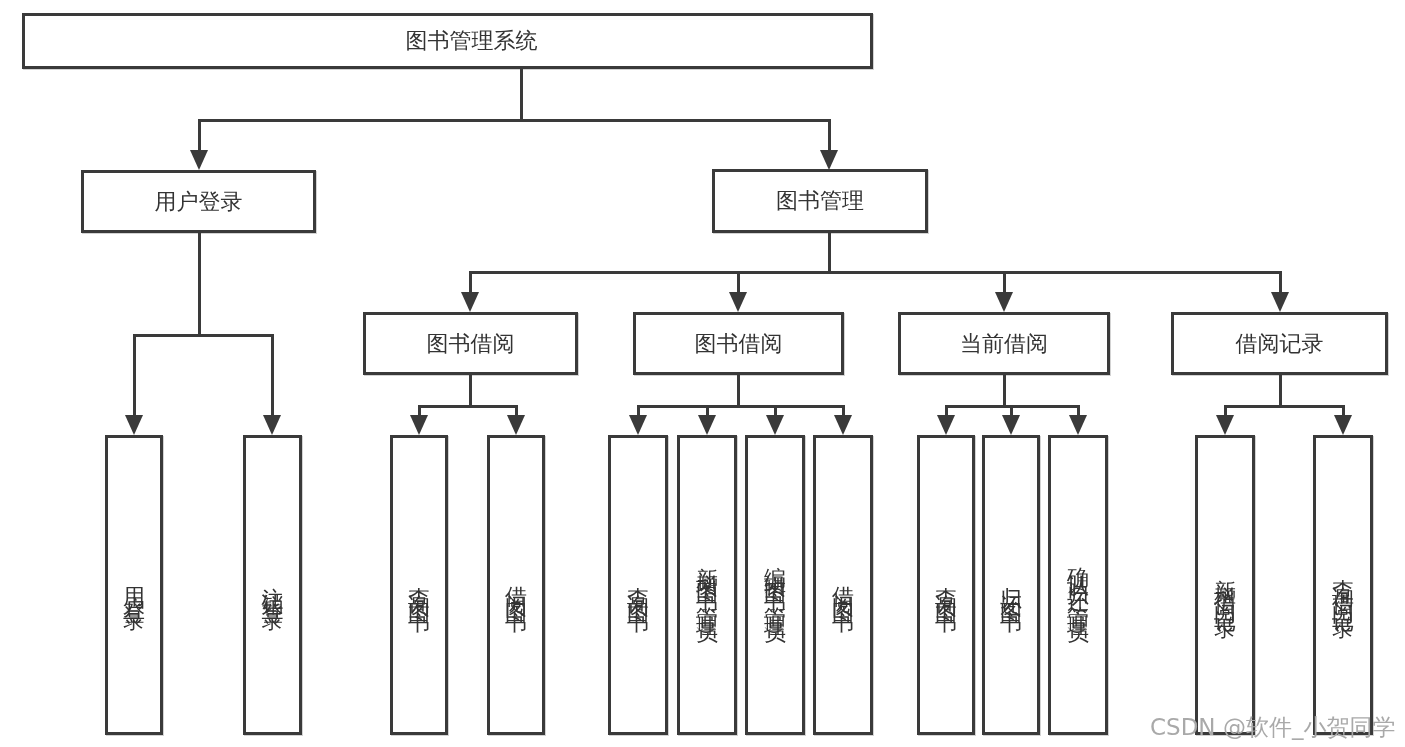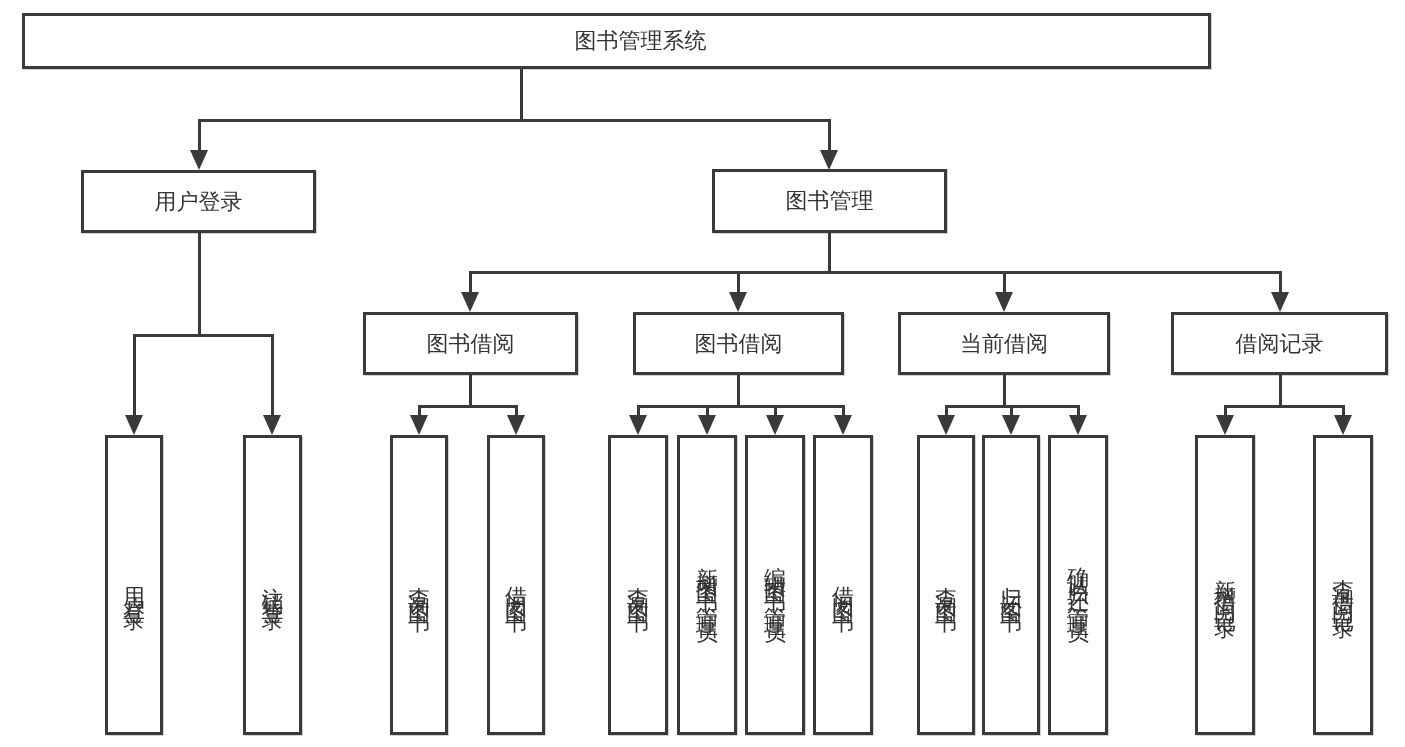--- a/index.html
+++ b/index.html
@@ -53,37 +53,37 @@
     color: var(--watermark);
     white-space: nowrap;
     z-index: 5;
   }
 </style>
 </head>
 <body>
 
 <div class="canvas">
 
-  <div class="box" style="left:22px; top:13px; width:1189px; height:56px;padding-left:48px;">
+  <div class="box" style="left:22px; top:13px; width:851px; height:56px;padding-left:48px;">
     <span class="lbl">图书管理系统</span>
   </div>
 
   <div>
     <div class="v" style="left:520px; top:68px; height:51px;"></div>
     <div class="h" style="left:198px; top:119px; width:633px;"></div>
     <div class="v" style="left:198px; top:119px; height:34px;"></div>
     <div class="arr" style="left:190px; top:150px;"></div>
     <div class="v" style="left:828px; top:119px; height:34px;"></div>
     <div class="arr" style="left:820px; top:150px;"></div>
   </div>
 
   <div class="box" style="left:81px; top:170px; width:235px; height:63px;">
     <span class="lbl">用户登录</span>
   </div>
-  <div class="box" style="left:712px; top:169px; width:235px; height:64px;">
+  <div class="box" style="left:712px; top:169px; width:216px; height:64px;">
     <span class="lbl">图书管理</span>
   </div>
 
   <div>
     <div class="v" style="left:198px; top:233px; height:104px;"></div>
     <div class="h" style="left:133px; top:334px; width:141px;"></div>
     <div class="v" style="left:133px; top:334px; height:83px;"></div>
     <div class="arr" style="left:125px; top:415px;"></div>
     <div class="v" style="left:271px; top:334px; height:83px;"></div>
     <div class="arr" style="left:263px; top:415px;"></div>
@@ -194,14 +194,15 @@
     <span class="lbl">确认归还（管理员）</span>
   </div>
 
   <div class="box vbox" style="left:1195px; top:435px; width:60px; height:300px;">
     <span class="lbl">新增借阅记录</span>
   </div>
   <div class="box vbox" style="left:1313px; top:435px; width:60px; height:300px;">
     <span class="lbl">查询借阅记录</span>
   </div>
 
+  <div class="watermark">CSDN @软件_小贺同学</div>
 
 </div>
 
 </body></html>

